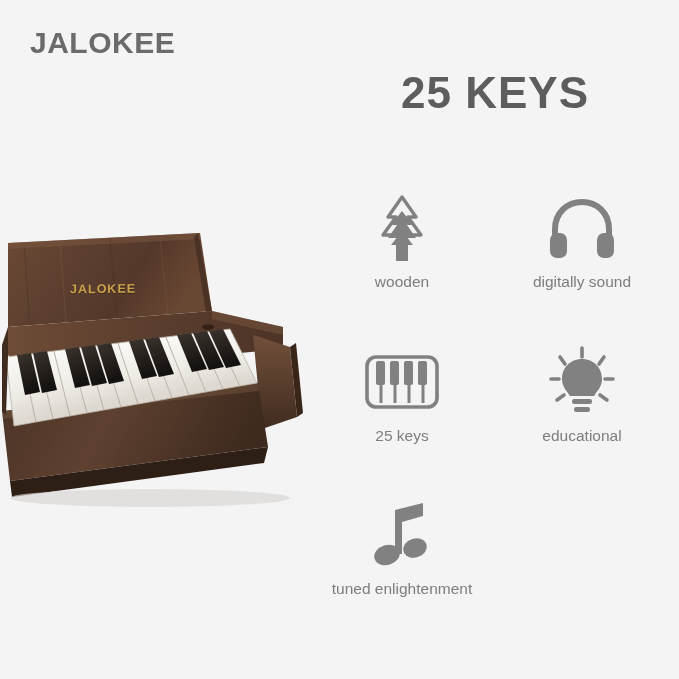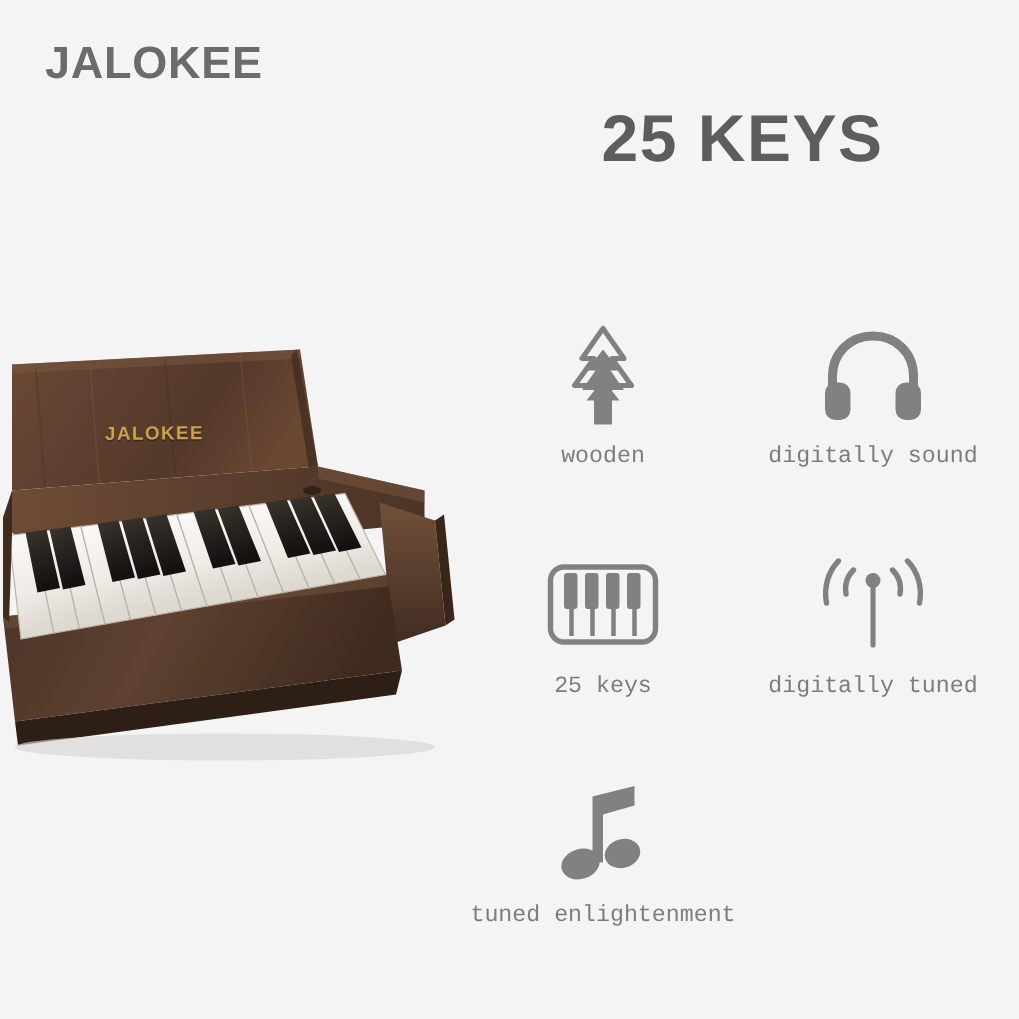--- a/index.html
+++ b/index.html
@@ -52,23 +52,22 @@
     width: 360px;
     height: 460px;
     display: grid;
     grid-template-columns: 1fr 1fr;
     grid-template-rows: 1fr 1fr 1fr;
   }
   .feature {
     display: flex;
     flex-direction: column;
     align-items: center;
-    justify-content: flex-end;
+    justify-content: center;
     padding-top: 8px;
-    font-family: Liberation Mono, monospace;
   }
   .feature .ico {
     height: 78px;
     display: flex;
     align-items: center;
     justify-content: center;
   }
   .feature .cap {
     margin-top: 6px;
     font-size: 15.5px;
@@ -254,36 +253,40 @@
             <rect x="12" y="10" width="9" height="24" rx="2"></rect>
             <rect x="26" y="10" width="9" height="24" rx="2"></rect>
             <rect x="40" y="10" width="9" height="24" rx="2"></rect>
             <rect x="54" y="10" width="9" height="24" rx="2"></rect>
           </g>
         </svg>
       </div>
       <div class="cap">25 keys</div>
     </div>
 
-
-    <div class="feature">
-      <div class="ico">
-        <svg width="80" height="66" viewBox="0 0 80 66">
-          <circle cx="40" cy="17" r="5" fill="#818181"></circle>
-          <line x1="40" y1="22" x2="40" y2="60" stroke="#818181" stroke-width="3.4" stroke-linecap="round"></line>
-          <g fill="none" stroke="#818181" stroke-width="3.6" stroke-linecap="round">
-            <path d="M27 10 C23 14 21 20 22 26"></path>
-            <path d="M53 10 C57 14 59 20 58 26"></path>
-            <path d="M17 4 C10 11 7 22 9 32"></path>
-            <path d="M63 4 C70 11 73 22 71 32"></path>
-          </g>
-        </svg>
-      </div>
-      <div class="cap">digitally tuned</div>
-    </div>
+    <div class="feature">
+      <div class="ico">
+        <svg width="76" height="74" viewBox="0 0 76 74">
+          <g stroke="#818181" stroke-width="3.6" stroke-linecap="round">
+            <line x1="38" y1="3" x2="38" y2="12"></line>
+            <line x1="16" y1="12" x2="21" y2="19"></line>
+            <line x1="60" y1="12" x2="55" y2="19"></line>
+            <line x1="7" y1="34" x2="15" y2="34"></line>
+            <line x1="69" y1="34" x2="61" y2="34"></line>
+            <line x1="13" y1="55" x2="20" y2="50"></line>
+            <line x1="63" y1="55" x2="56" y2="50"></line>
+          </g>
+          <path d="M38 14 C26 14 18 23 18 34 C18 42 23 46 26 51 L50 51 C53 46 58 42 58 34 C58 23 50 14 38 14 Z" fill="#818181"></path>
+          <rect x="28" y="54" width="20" height="5" rx="2.2" fill="#818181"></rect>
+          <rect x="30" y="62" width="16" height="5" rx="2.2" fill="#818181"></rect>
+        </svg>
+      </div>
+      <div class="cap">educational</div>
+    </div>
+
 
     <div class="feature">
       <div class="ico">
         <svg width="62" height="74" viewBox="0 0 62 74">
           <path d="M24 56 V12 L52 5 V18 L31 24 V56 Z" fill="#818181"></path>
           <ellipse cx="16" cy="57" rx="13" ry="10" fill="#818181" transform="rotate(-17 16 57)"></ellipse>
           <ellipse cx="44" cy="50" rx="12" ry="9.5" fill="#818181" transform="rotate(-17 44 50)"></ellipse>
         </svg>
       </div>
       <div class="cap">tuned enlightenment</div>

